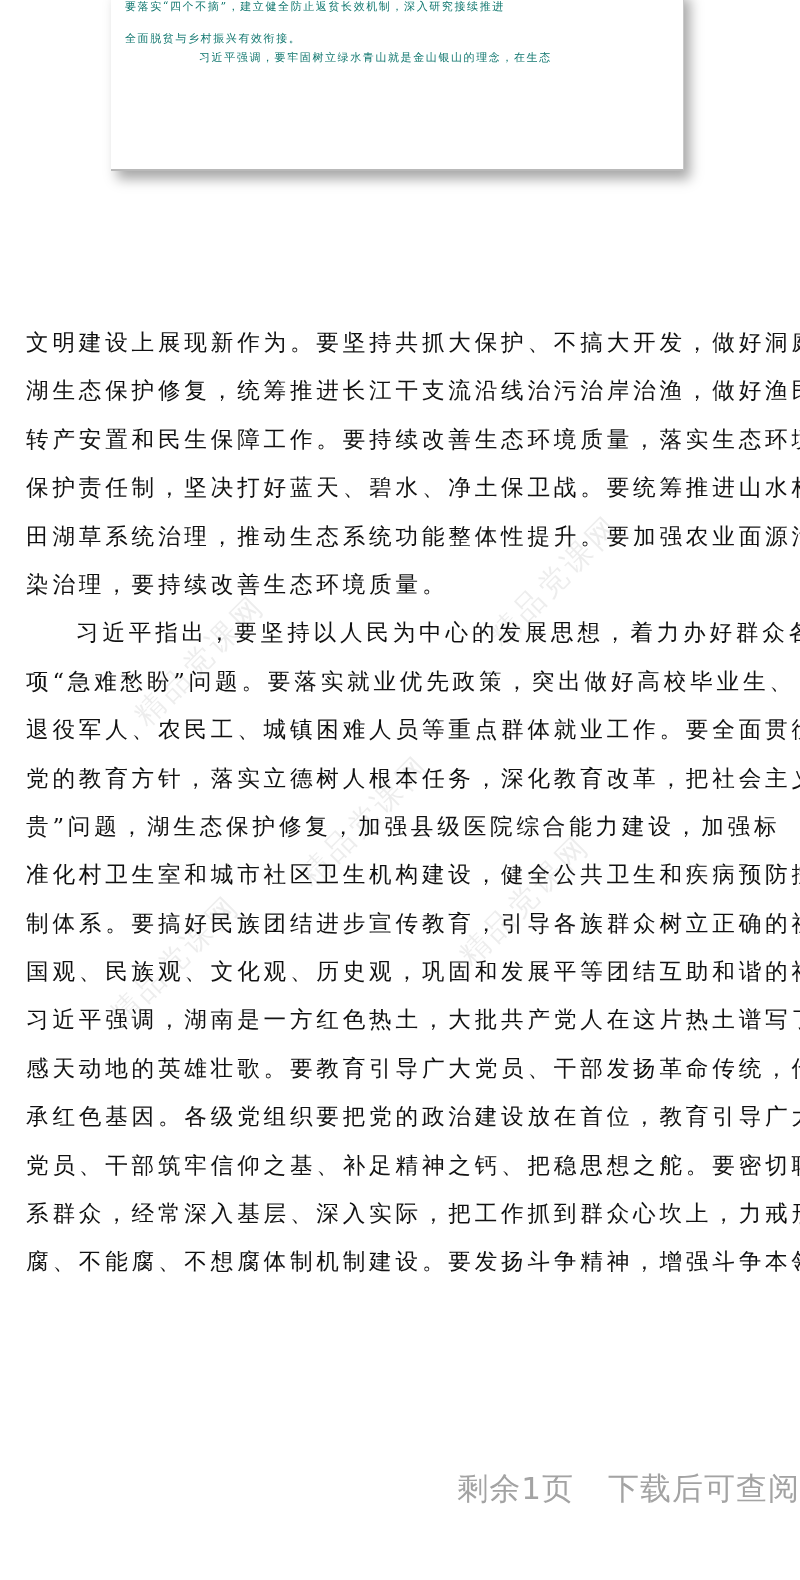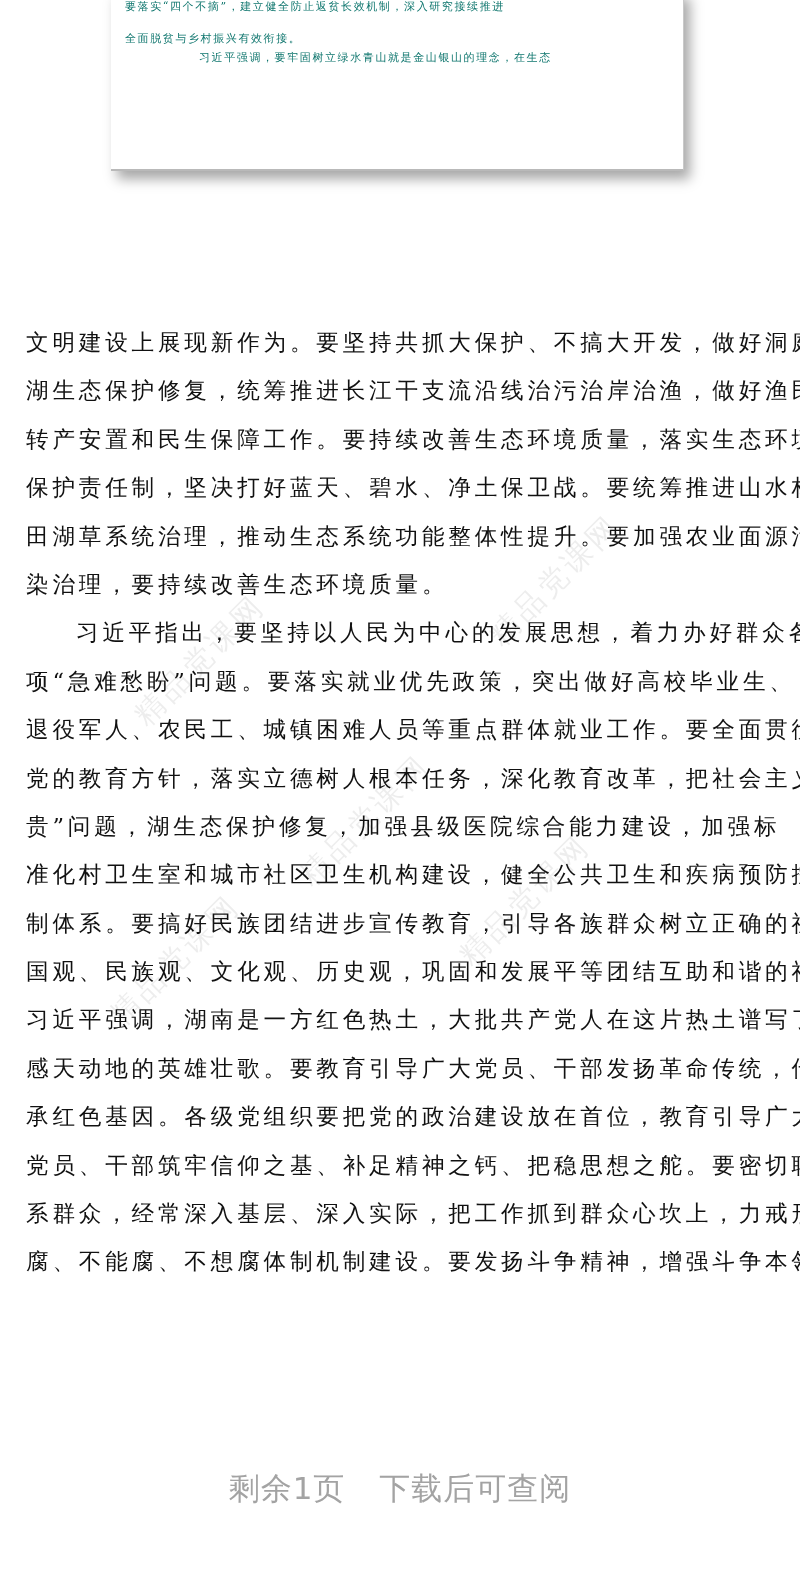--- a/index.html
+++ b/index.html
@@ -67,21 +67,21 @@
     pointer-events: none;
     letter-spacing: 4px;
   }
 
   
   .footer-prompt {
     position: absolute;
     left: 0;
     top: 1468px;
     width: 800px;
-    text-align: center;
+    text-align: right;
     font-family: "DejaVu Sans", "Liberation Sans", sans-serif;
     font-size: 31px;
     color: #a3a3a3;
     letter-spacing: 1px;
   }
   .footer-prompt .gap { display: inline-block; width: 34px; }
 </style>
 </head>
 <body>
 

